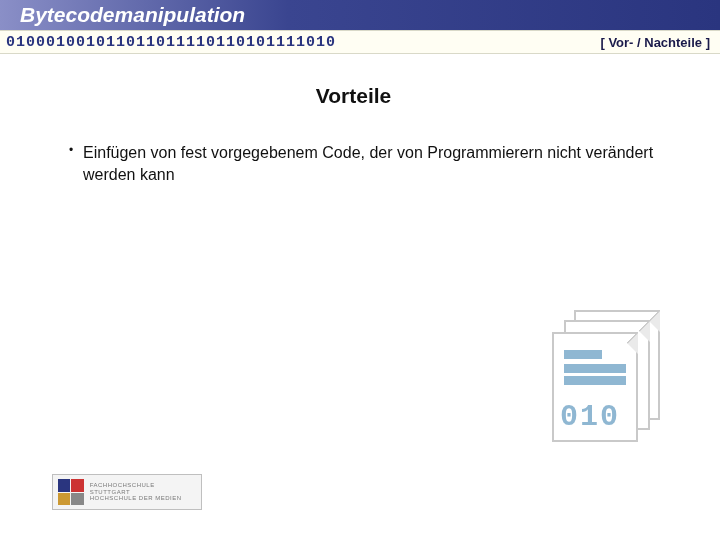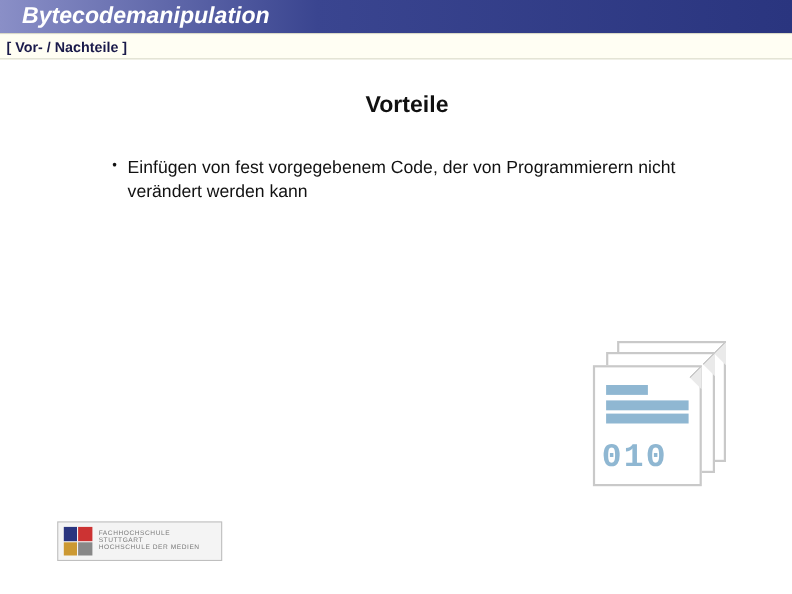--- a/index.html
+++ b/index.html
@@ -9,27 +9,27 @@
     height: 30px; display: flex; align-items: center; padding-left: 20px;
     background: linear-gradient(to right, #8a8fc7 0%, #3a4590 40%, #2a357f 100%);
   }
   .title-band h1 { color: #fff; font-size: 21px; font-weight: bold; font-style: italic; letter-spacing: 0px; }
   .sub-band {
     height: 24px; background: #fffef3; border-top: 1px solid #d9d9c8; border-bottom: 1px solid #d9d9c8;
     display: flex; align-items: center; justify-content: space-between; padding: 0 10px 0 6px;
   }
   .bits { font-family: "Courier New", monospace; font-size: 15px; letter-spacing: 1px; color: #2a357f; font-weight: bold; }
   .section-label { font-size: 13px; color: #1a1a4a; font-weight: bold; text-align: center; }
-  .content { padding: 30px 60px 0 80px; }
+  .content { padding: 30px 60px 0 47px; }
   .heading { text-align: center; font-size: 21px; font-weight: bold; color: #111; margin-bottom: 34px; }
   ul.bullets { list-style: none; padding-left: 22px; }
   ul.bullets li { position: relative; font-size: 16px; color: #111; line-height: 1.35; margin-bottom: 4px; padding-left: 14px; }
   ul.bullets li::before { content: "•"; position: absolute; left: 0; top: 0; font-size: 12px; color: #111; }
   .doc-illus { position: absolute; right: 60px; bottom: 100px; width: 120px; height: 130px; }
-  .page { position: absolute; background: #fff; border: 2px solid #c9c9c9; width: 99px; height: 110px; }
+  .page { position: absolute; background: #fff; border: 2px solid #c9c9c9; width: 86px; height: 110px; }
   .page.p3 { right: 0; top: 0; }
   .page.p2 { right: 10px; top: 10px; }
   .page.p1 { right: 22px; top: 22px; }
   .fold { position: absolute; top: -2px; right: -2px; width: 22px; height: 22px; background: linear-gradient(135deg, transparent 0 49%, #c9c9c9 50% 52%, #eaeaea 53% 100%); clip-path: polygon(100% 0, 100% 100%, 0 0); }
   .stripe { position: absolute; left: 10px; right: 10px; height: 9px; background: #8fb7d2; }
   .stripe.s1 { top: 16px; width: 38px; }
   .stripe.s2 { top: 30px; }
   .stripe.s3 { top: 42px; }
   .digits { position: absolute; left: 6px; bottom: 6px; font-family: "Courier New", monospace; font-size: 30px; font-weight: bold; color: #8fb7d2; letter-spacing: 2px; }
   .footer-logo { position: absolute; left: 52px; bottom: 30px; width: 150px; height: 36px; border: 1px solid #bfbfbf; background: #f4f4f4; display: flex; align-items: center; padding: 3px 5px; gap: 6px; }
@@ -43,20 +43,21 @@
 </head>
 <body>
 
 <div class="slide">
 
   <div class="title-band">
     <h1>Bytecodemanipulation</h1>
   </div>
 
   <div class="sub-band">
+    <span class="bits">010001001011011011110110101111010</span>
     <span class="section-label">[ Vor- / Nachteile ]</span>
   </div>
 
   <div class="content">
     <div class="heading">Vorteile</div>
     <ul class="bullets">
       <li>Einfügen von fest vorgegebenem Code, der von Programmierern nicht verändert werden kann</li>
     </ul>
   </div>
 

